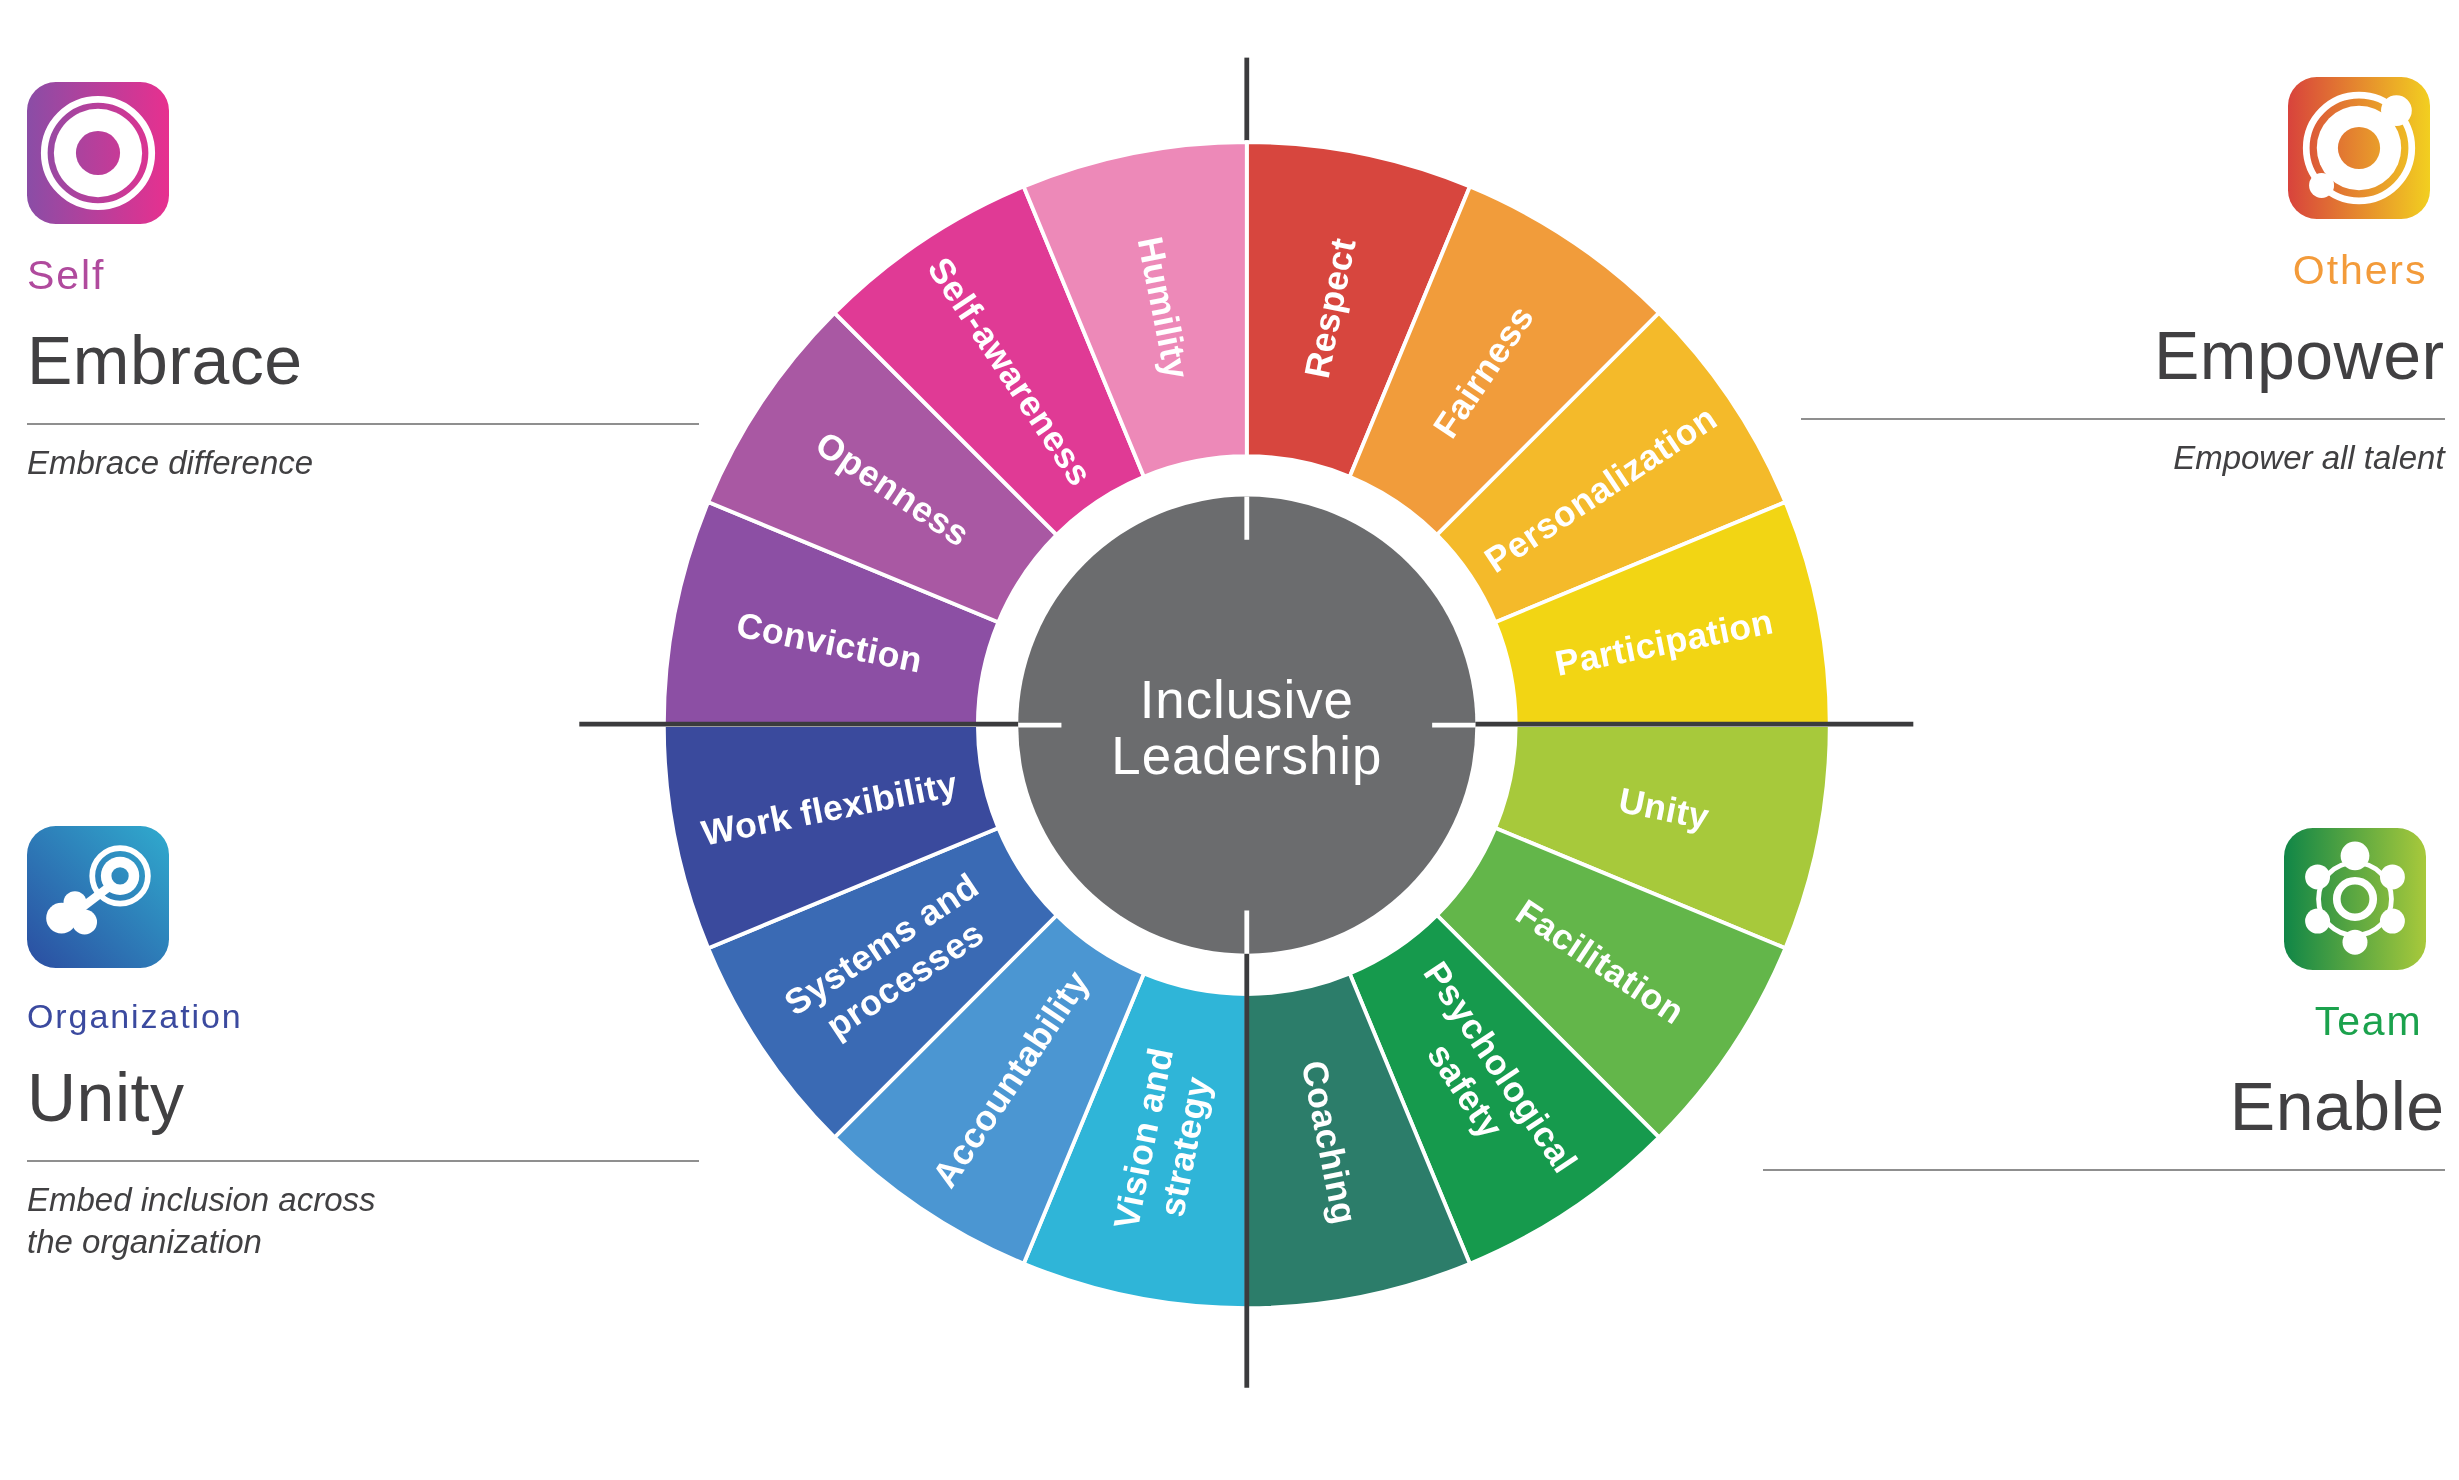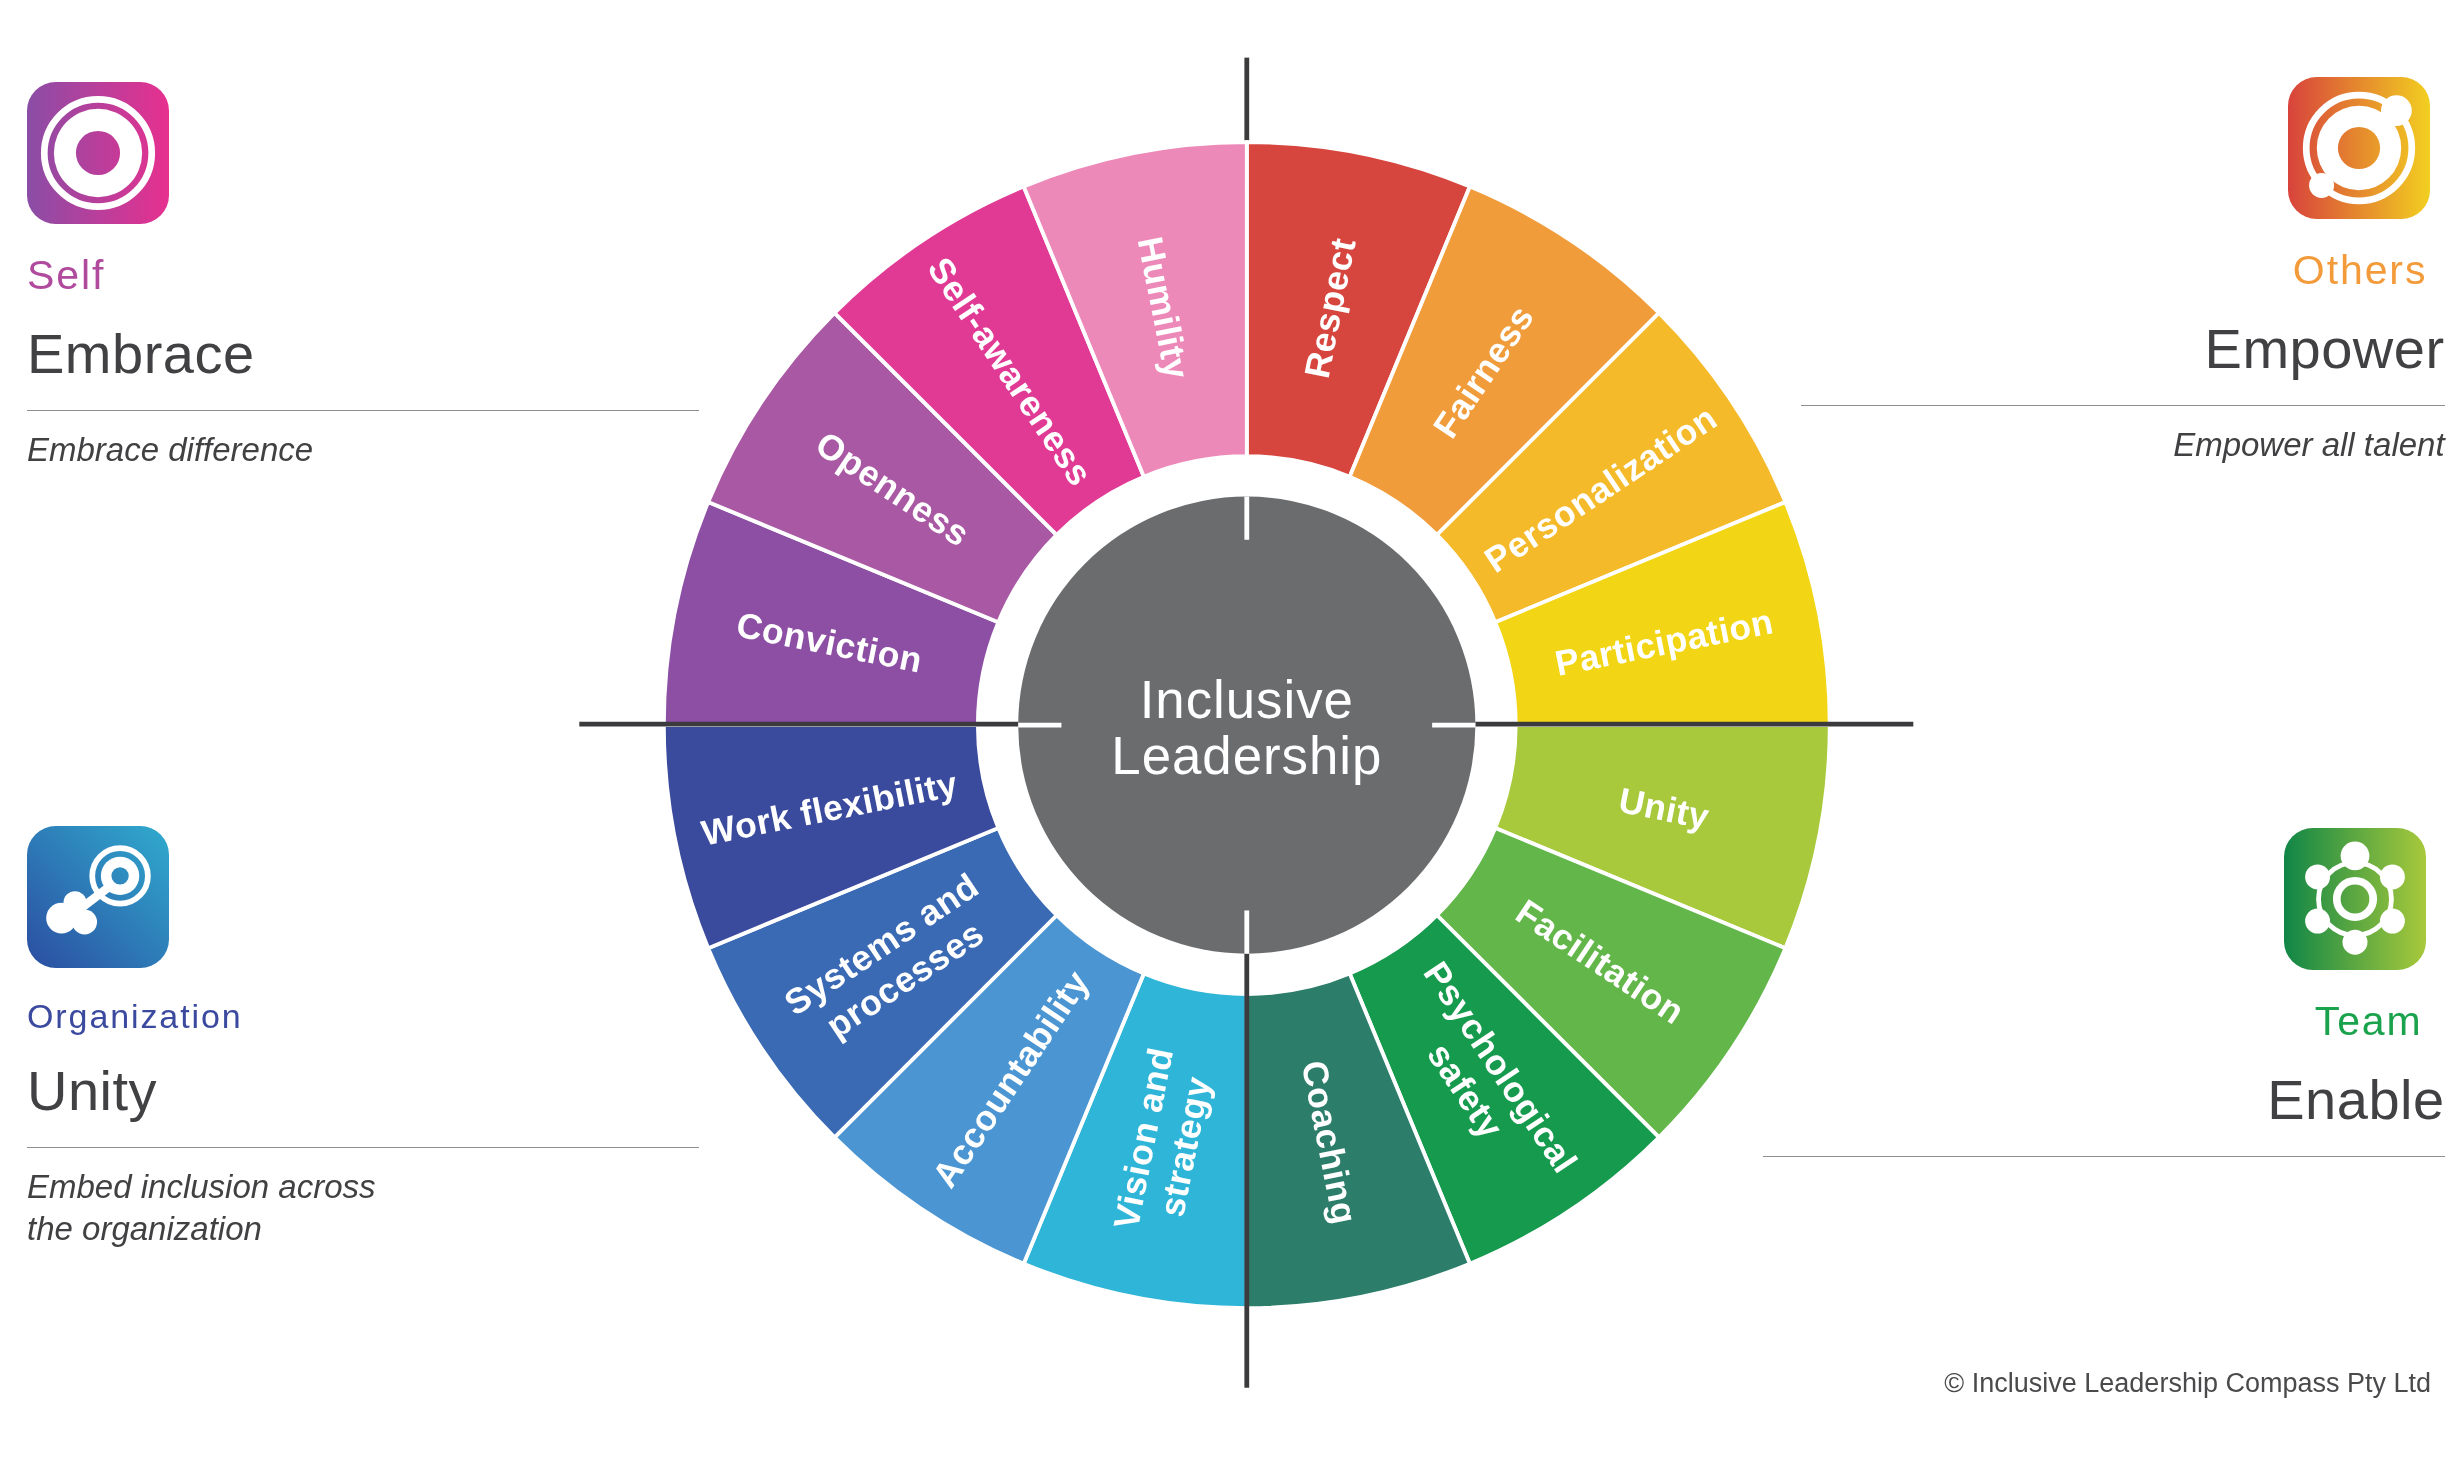--- a/index.html
+++ b/index.html
@@ -12,21 +12,21 @@
   .bl{left:27px;top:826px;width:701px;align-items:flex-start;}
   .br{right:14.4px;top:828px;width:701px;align-items:flex-end;text-align:right;}
   .icon{width:142px;height:142px;display:block;}
   .tr .icon{margin-right:14.4px;}
   .br .icon{margin-right:19px;}
   .category{font-weight:normal;font-size:41px;line-height:1;letter-spacing:1.9px;margin-top:31px;}
   .tl .category{color:#b04a9d;}
   .tr .category{color:#f39b3a;margin-right:17.3px;}
   .bl .category{color:#3b4a9f;font-size:34px;}
   .br .category{color:#1ba24d;margin-right:22px;}
-  .heading{font-size:56px;line-height:1.1;color:#414042;margin-top:27px;font-weight:400;letter-spacing:0.5px;text-align:center;}
+  .heading{font-size:68px;line-height:1.1;color:#414042;margin-top:27px;font-weight:400;letter-spacing:0.5px;text-align:center;}
   .rule{height:1.9px;background:#8f8f8f;margin-top:25px;width:672px;}
   .tr .rule{width:644px;}
   .br .rule{width:682px;}
   .desc{font-size:33px;color:#414042;margin-top:17.3px;line-height:1.28;white-space:pre-line;font-style:italic;}
   .copyright{position:absolute;right:28px;top:1368px;font-size:27px;color:#4a4a4c;}
 </style>
 </head>
 <body>
 
 <div id="stage">
@@ -169,15 +169,14 @@
       <circle cx="113" cy="97" r="13" fill="#fff"></circle>
       <circle cx="74" cy="119" r="13" fill="#fff"></circle>
       <circle cx="35" cy="97" r="13" fill="#fff"></circle>
       <circle cx="35" cy="51" r="13" fill="#fff"></circle>
     </svg>
     <div class="category">Team</div>
     <div class="heading">Enable</div>
     <div class="rule"></div>
   </div>
 
-  <div class="copyright">© Inclusive Leadership Compass Pty Ltd</div>
 </div>
 
 
 </body></html>

